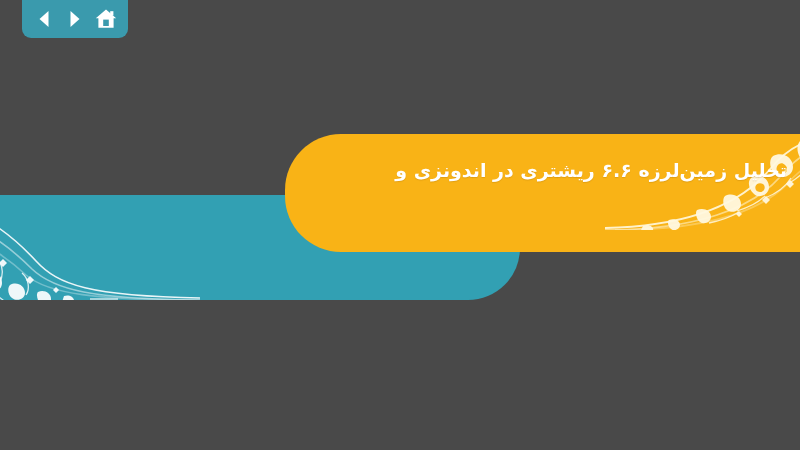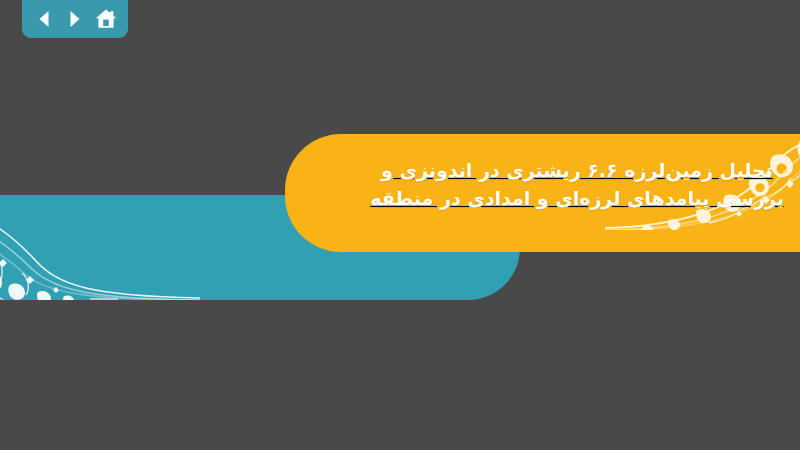--- a/index.html
+++ b/index.html
@@ -89,23 +89,21 @@
     width: 240px;
     height: 96px;
     pointer-events: none;
   }
 
   #title-block {
     position: absolute;
     right: 58px;
     top: 22px;
     width: 420px;
-    text-align: center;
     direction: rtl;
-    text-decoration: underline;
   }
   .title-line {
     color: #ffffff;
     font-size: 19px;
     line-height: 28px;
     font-weight: bold;
     white-space: nowrap;
     text-shadow: 0 1px 1px rgba(120,70,0,0.18);
   }
 </style>
@@ -174,21 +172,20 @@
         <path d="M208,22 c-4,12 -12,20 -22,26"></path>
         <path d="M186,44 c-6,10 -16,16 -26,20"></path>
         <path d="M160,62 c-8,8 -18,12 -28,15"></path>
         <path d="M134,78 c-10,6 -20,9 -30,11"></path>
         <path d="M214,2 c2,10 0,20 -6,28"></path>
       </g>
     </svg>
 
     <div id="title-block">
       <div class="title-line">تحلیل زمین‌لرزه ۶.۶ ریشتری در اندونزی و</div>
-      <div class="title-line">بررسی پیامدهای لرزه‌ای و امدادی در منطقه</div>
     </div>
   </div>
 
   <div id="navbar">
     <button class="navbtn" title="Previous">
       <svg width="22" height="22" viewBox="0 0 22 22">
         <path d="M15.5 3 L6.5 11 L15.5 19 Z" fill="#ffffff"></path>
       </svg>
     </button>
     <button class="navbtn" title="Next">

